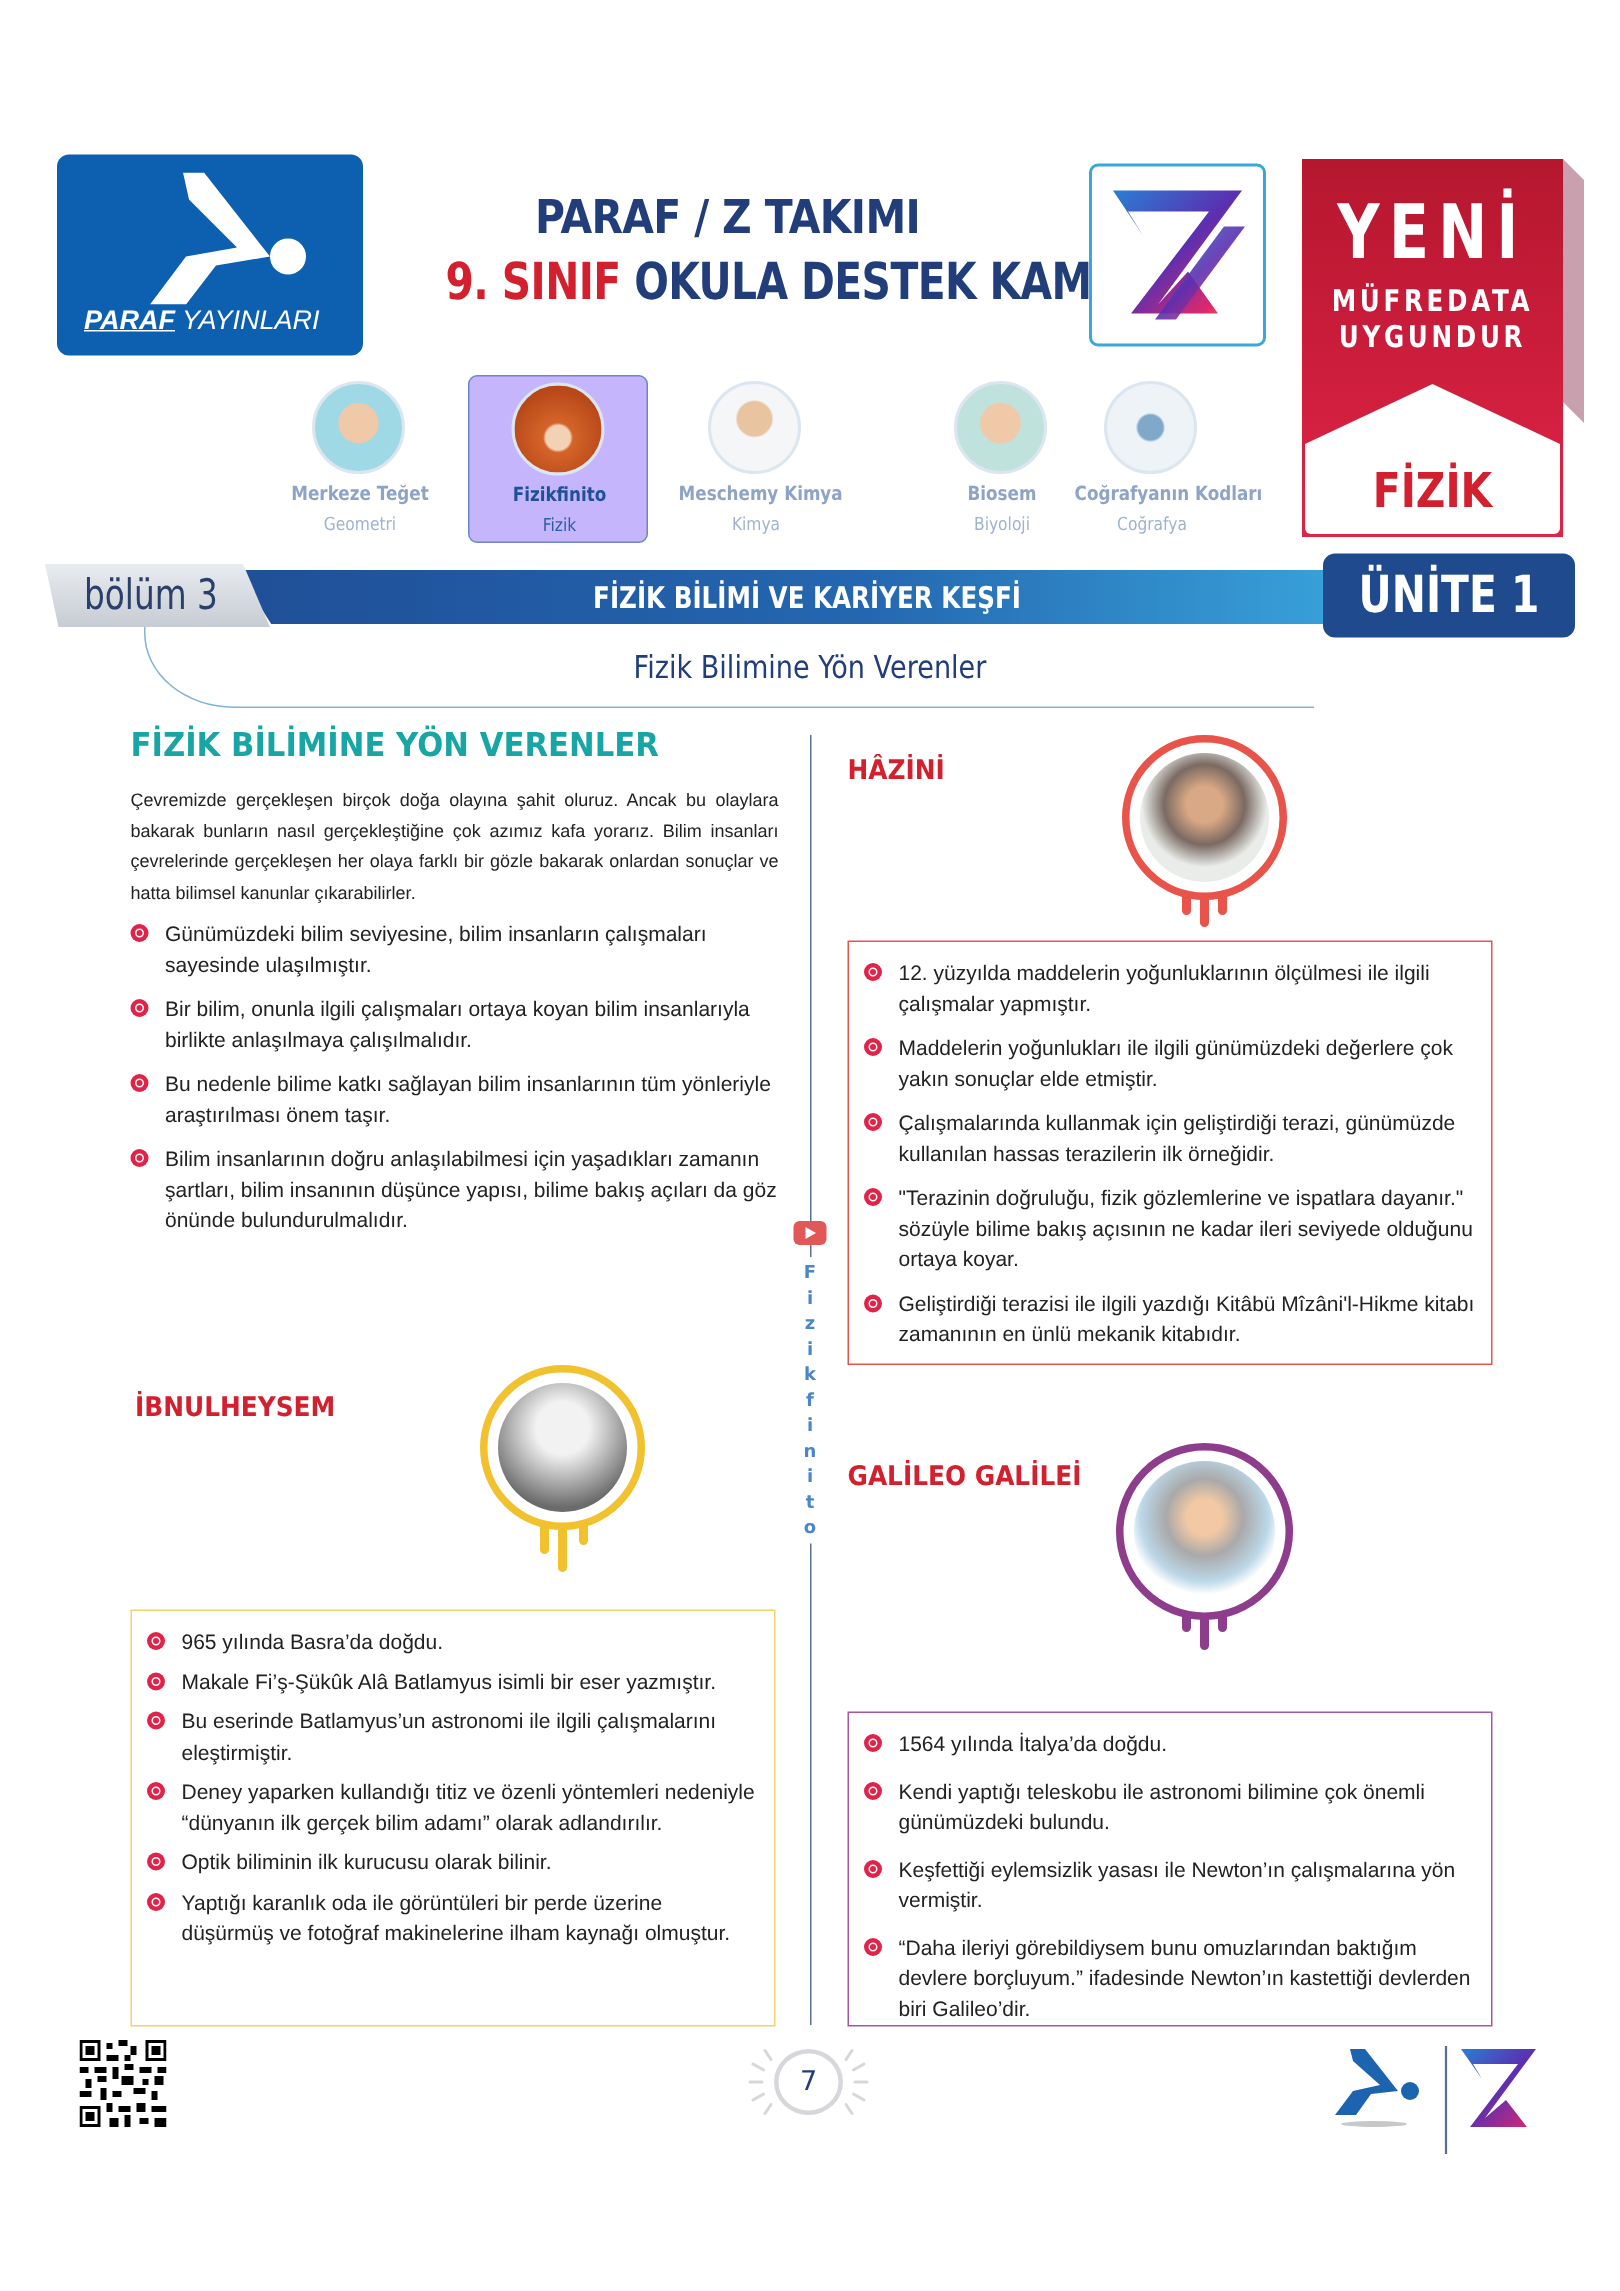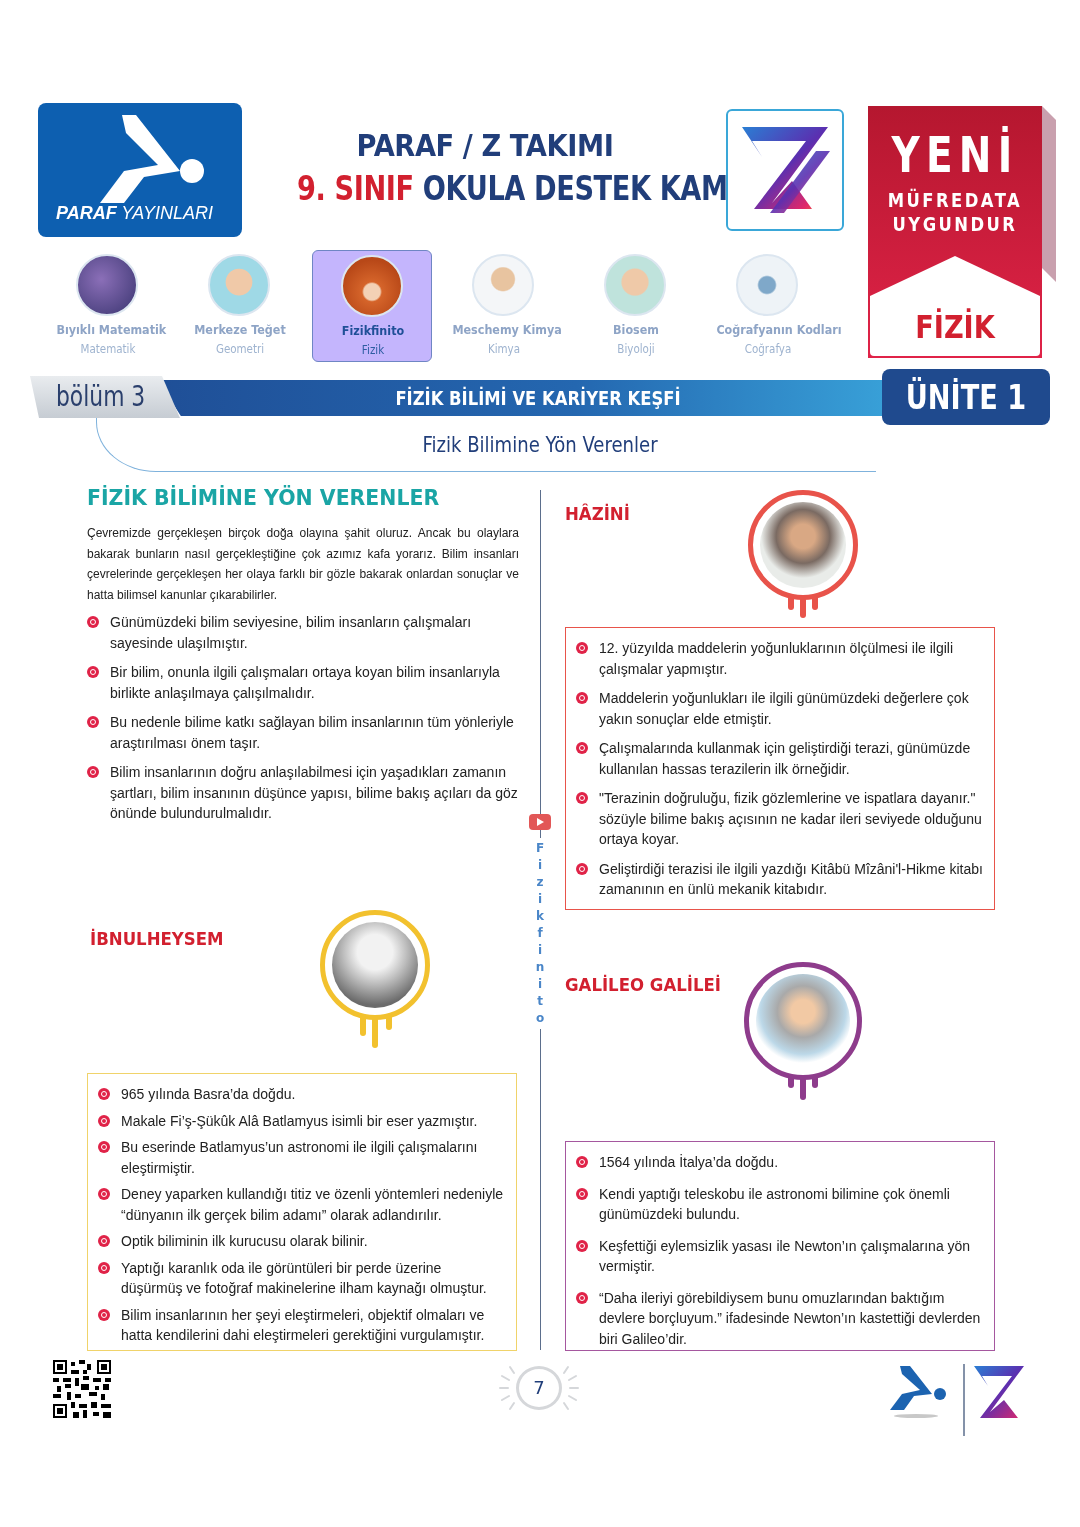--- a/index.html
+++ b/index.html
@@ -4,21 +4,21 @@
 <style>
   * { box-sizing: border-box; margin: 0; padding: 0; }
   html, body { width: 1080px; height: 1527px; background: #ffffff; overflow: hidden; }
   body { position: relative; font-family: "Liberation Sans", sans-serif; color: #222; }
   .abs { position: absolute; }
 
   
   .paraf-logo { left: 38px; top: 103px; width: 204px; height: 134px; background: #0d5fb0; border-radius: 8px; }
   .paraf-logo .mark { position:absolute; left: 50px; top: 12px; width: 120px; height: 88px; }
   .paraf-logo .brand { position:absolute; left: 18px; top: 100px; color:#fff; font-size: 18px; font-style: italic; white-space: nowrap; }
-  .paraf-logo .brand b { font-weight: 700; }
+  .paraf-logo .brand b { font-weight: 700; text-decoration: underline; }
 
   .title-block { left: 250px; top: 125px; width: 470px; text-align: center; font-family: "DejaVu Sans", sans-serif; font-weight: 700; color: #213e7a; letter-spacing: -0.5px; }
   .title-1 { font-size: 31px; line-height: 40px; transform: scaleX(0.88); }
   .title-2 { font-size: 34px; line-height: 46px; transform: scaleX(0.80); white-space: nowrap; }
   .title-2 .red { color: #d2202f; }
 
   .z-logo { left: 726px; top: 109px; width: 118px; height: 122px; border: 2px solid #3aa7d8; border-radius: 6px; background: #fff; }
 
   .badge { left: 868px; top: 106px; width: 174px; height: 252px; }
   .badge .body { position:absolute; left:0; top:0; width:174px; height:252px; background: linear-gradient(180deg, #b5172f 0%, #e02348 100%); }
@@ -117,41 +117,36 @@
   <div class="fold"></div>
   <div class="body"></div>
   <div class="yeni">YENİ</div>
   <div class="sub" style="top:82px">MÜFREDATA</div>
   <div class="sub" style="top:106px">UYGUNDUR</div>
   <div class="white"></div>
   <div class="fizik">FİZİK</div>
 </div>
 
 <div class="abs authors">
-  <div class="author" style="left:6px">
-    <div class="av" style="background: radial-gradient(circle at 40% 40%, #8b6fb8, #3a3570);"></div>
-    <div class="nm">Bıyıklı Matematik</div>
-    <div class="sb">Matematik</div>
-  </div>
   <div class="author" style="left:138px">
     <div class="av" style="background: radial-gradient(circle at 50% 45%, #f0c9a8 30%, #9fd9e6 32%);"></div>
     <div class="nm">Merkeze Teğet</div>
     <div class="sb">Geometri</div>
   </div>
   <div class="author active" style="left:270px">
     <div class="av" style="background: radial-gradient(circle at 50% 60%, #f3d1b5 18%, #d5642a 22%, #b84818 70%);"></div>
     <div class="nm">Fizikfinito</div>
     <div class="sb">Fizik</div>
   </div>
   <div class="author" style="left:402px">
     <div class="av" style="background: radial-gradient(circle at 50% 40%, #e8c4a0 25%, #f4f6f8 28%);"></div>
     <div class="nm">Meschemy Kimya</div>
     <div class="sb">Kimya</div>
   </div>
-  <div class="author" style="left:534px">
+  <div class="author" style="left:566px">
     <div class="av" style="background: radial-gradient(circle at 50% 45%, #efc9a8 30%, #bfe3dc 33%);"></div>
     <div class="nm">Biosem</div>
     <div class="sb">Biyoloji</div>
   </div>
   <div class="author" style="left:666px">
     <div class="av" style="background: radial-gradient(circle at 50% 50%, #7fa8c9 20%, #eef3f7 24%);"></div>
     <div class="nm">Coğrafyanın Kodları</div>
     <div class="sb">Coğrafya</div>
   </div>
 </div>
@@ -186,21 +181,20 @@
   <div class="face" style="background: radial-gradient(circle at 50% 35%, #f2f2f2 25%, #bdbdbd 45%, #6b6b6b 75%);"></div>
 </div>
 <div class="abs info-box" style="left:87px; top:1073px; width:430px; height:278px; border-color:#f0d36a;">
   <ul class="bul">
     <li><span class="dot"></span><span>965 yılında Basra’da doğdu.</span></li>
     <li><span class="dot"></span><span>Makale Fi’ş-Şükûk Alâ Batlamyus isimli bir eser yazmıştır.</span></li>
     <li><span class="dot"></span><span>Bu eserinde Batlamyus’un astronomi ile ilgili çalışmalarını eleştirmiştir.</span></li>
     <li><span class="dot"></span><span>Deney yaparken kullandığı titiz ve özenli yöntemleri nedeniyle “dünyanın ilk gerçek bilim adamı” olarak adlandırılır.</span></li>
     <li><span class="dot"></span><span>Optik biliminin ilk kurucusu olarak bilinir.</span></li>
     <li><span class="dot"></span><span>Yaptığı karanlık oda ile görüntüleri bir perde üzerine düşürmüş ve fotoğraf makinelerine ilham kaynağı olmuştur.</span></li>
-    <li><span class="dot"></span><span>Bilim insanlarının her şeyi eleştirmeleri, objektif olmaları ve hatta kendilerini dahi eleştirmeleri gerektiğini vurgulamıştır.</span></li>
   </ul>
 </div>
 
 <div class="abs col-divider"></div>
 <div class="abs yt-icon"></div>
 <div class="abs vert-label">
   <span>F</span>
     <span>i</span>
     <span>z</span>
     <span>i</span>

